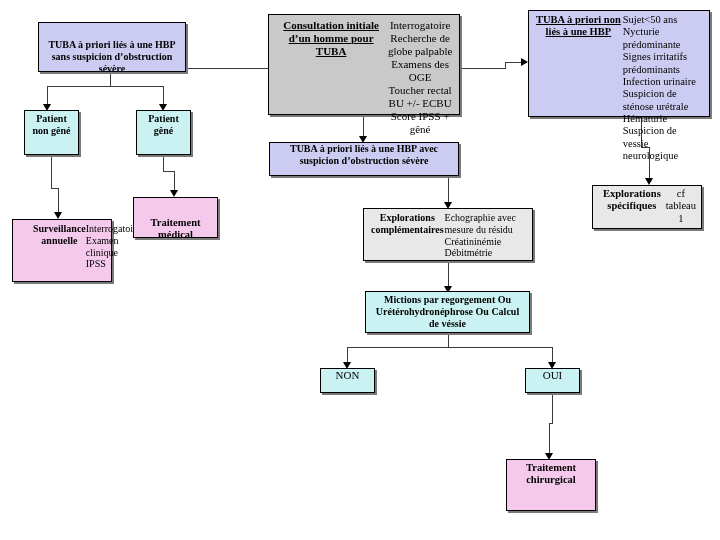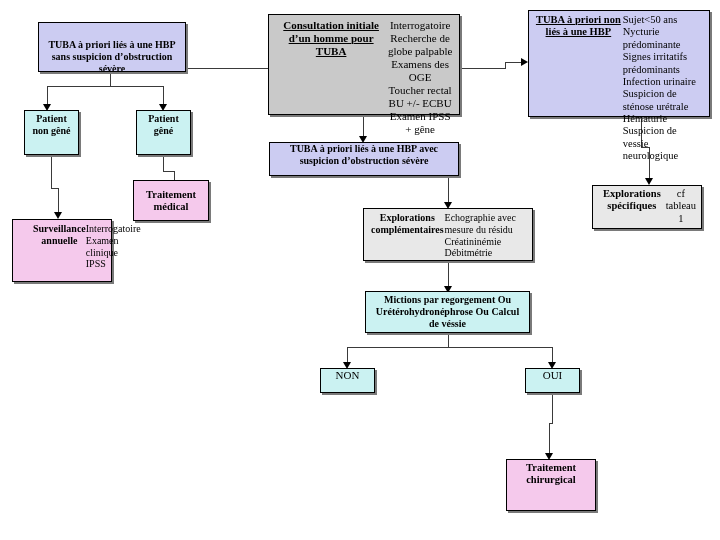--- a/index.html
+++ b/index.html
@@ -105,21 +105,21 @@
   <div class="arr arr-d" style="left:545px;top:453px;"></div>
 
   <div class="node fill-gray sh" style="left:268px;top:14px;width:192px;height:101px;padding:4px 6px;font-size:11px;">
     <div class="ttl ul">Consultation initiale  d’un homme pour TUBA</div>
     <div class="body-lines">
       <div class="ctr">Interrogatoire</div>
       <div class="ctr">Recherche de globe palpable</div>
       <div class="ctr">Examens des OGE</div>
       <div class="ctr">Toucher rectal</div>
       <div class="ctr">BU +/- ECBU</div>
-      <div class="ctr">Examen IPSS + gêne</div>
+      <div class="ctr">Score IPSS + gêné</div>
     </div>
   </div>
 
   <div class="node fill-lav sh" style="left:38px;top:22px;width:148px;height:50px;padding:16px 5px;font-size:10px;">
     <div class="ttl">TUBA à priori liés à une HBP sans suspicion d’obstruction sévère</div>
   </div>
 
   <div class="node fill-lav sh" style="left:528px;top:10px;width:182px;height:107px;padding:3px 5px;font-size:10.5px;justify-content:flex-start;">
     <div class="ttl ul" style="margin-bottom:1px;">TUBA à priori non liés à une HBP</div>
     <div class="body-lines">
@@ -147,21 +147,21 @@
 
   <div class="node fill-pink sh" style="left:12px;top:219px;width:100px;height:63px;padding:3px 20px;font-size:10px;justify-content:space-between;">
     <div class="ttl">Surveillance annuelle</div>
     <div class="body-lines">
       <div class="lft">Interrogatoire</div>
       <div class="lft">Examen clinique</div>
       <div class="lft">IPSS</div>
     </div>
   </div>
 
-  <div class="node fill-pink sh" style="left:133px;top:180px;width:76px;height:41px;padding:8px 4px;font-size:10.5px;">
+  <div class="node fill-pink sh" style="left:133px;top:197px;width:85px;height:41px;padding:19px 4px;font-size:10.5px;">
     <div class="ttl">Traitement médical</div>
   </div>
 
   <div class="node fill-lgray sh" style="left:363px;top:208px;width:170px;height:53px;padding:3px 6px;font-size:10px;justify-content:flex-start;">
     <div class="ttl">Explorations complémentaires</div>
     <div class="body-lines">
       <div class="lft">Echographie avec mesure du résidu</div>
       <div class="lft">Créatininémie</div>
       <div class="lft">Débitmétrie</div>
     </div>

